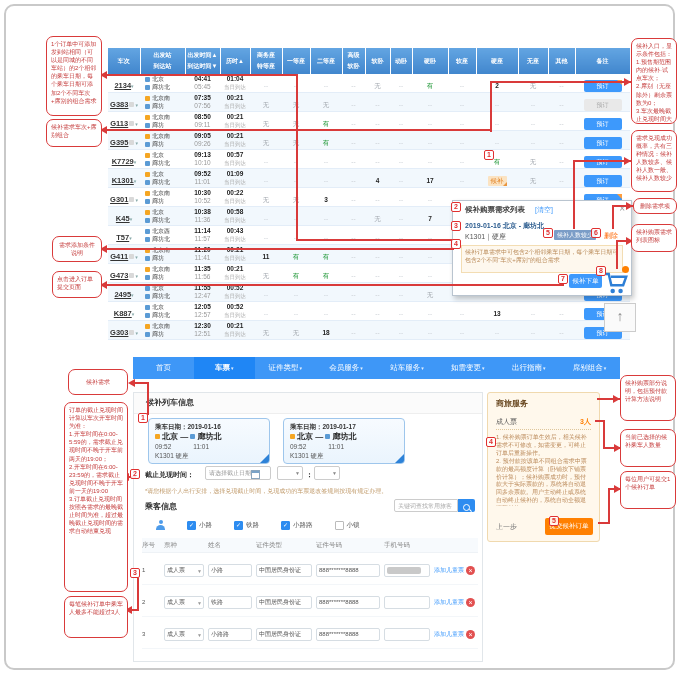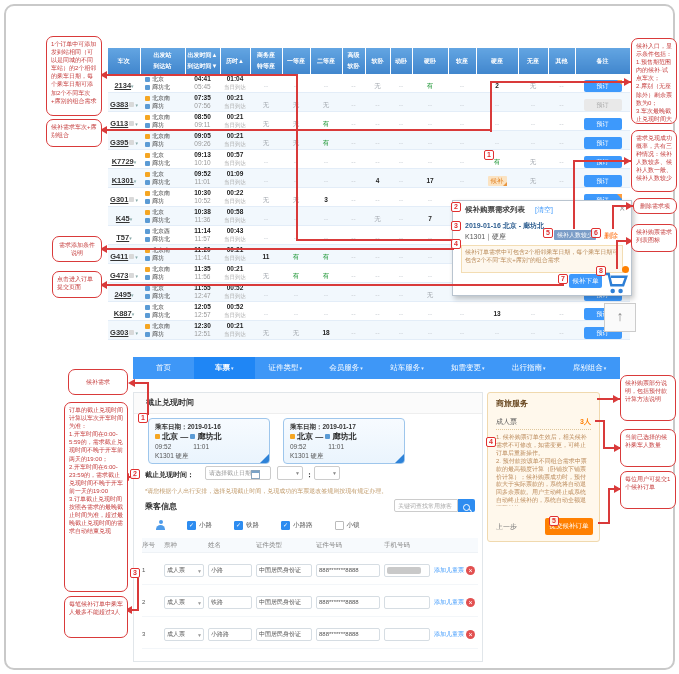--- a/index.html
+++ b/index.html
@@ -618,21 +618,21 @@
       <div class="tab active"><span>车票</span><span class="caret">▾</span></div>
       <div class="tab"><span>证件类型</span><span class="caret">▾</span></div>
       <div class="tab"><span>会员服务</span><span class="caret">▾</span></div>
       <div class="tab"><span>站车服务</span><span class="caret">▾</span></div>
       <div class="tab"><span>如需变更</span><span class="caret">▾</span></div>
       <div class="tab"><span>出行指南</span><span class="caret">▾</span></div>
       <div class="tab"><span>席别组合</span><span class="caret">▾</span></div>
     </div>
 
   <div class="panel">
-    <div class="panel-h">截止兑现时间</div>
+    <div class="panel-h">候补列车信息</div>
   </div>
   <div id="cards">
       <div class="card" style="left: 148px; top: 418px;">
         <div class="c-date">乘车日期：2019-01-16</div>
         <div class="c-route"><span class="sicon o"></span>北京 — <span class="sicon b"></span>廊坊北</div>
         <div class="c-times">09:52<span class="gap"></span>11:01</div>
         <div class="c-train">K1301 硬座</div>
       </div>
       <div class="card" style="left: 283px; top: 418px;">
         <div class="c-date">乘车日期：2019-01-17</div>

